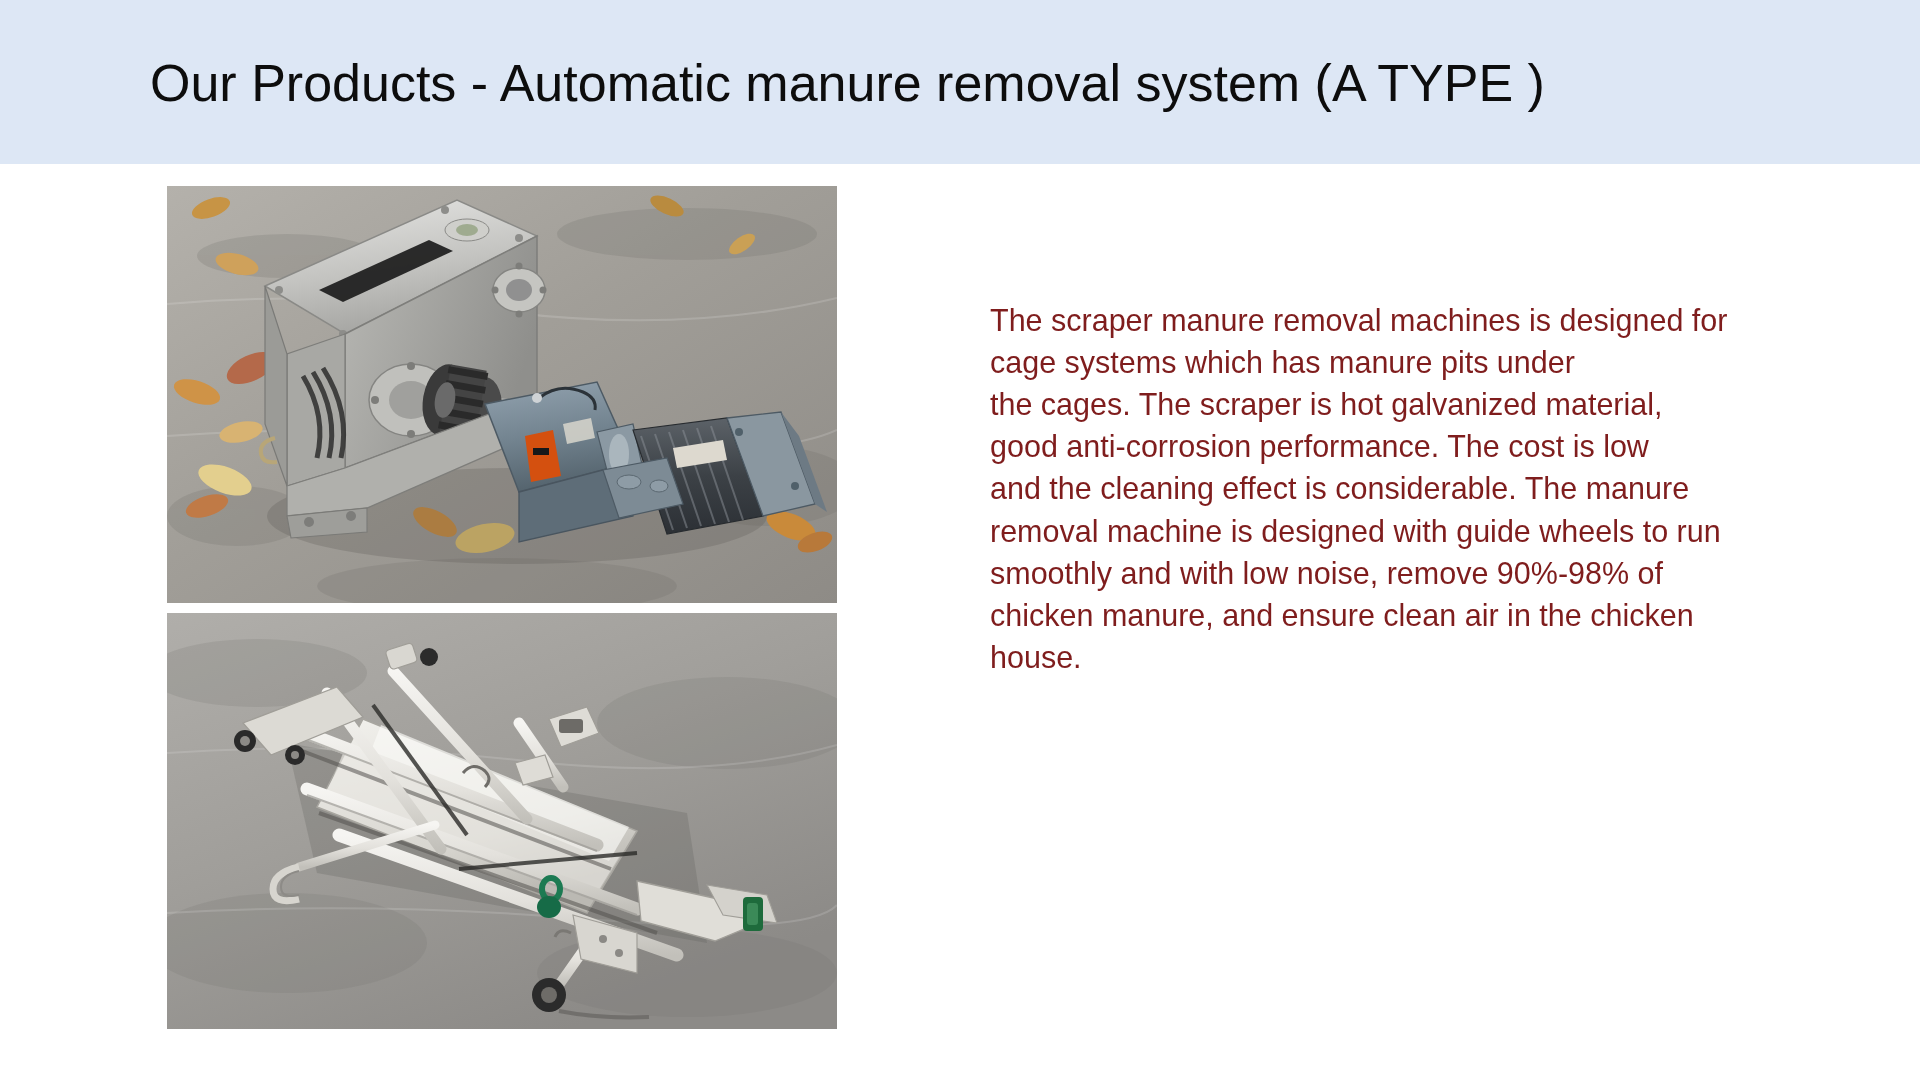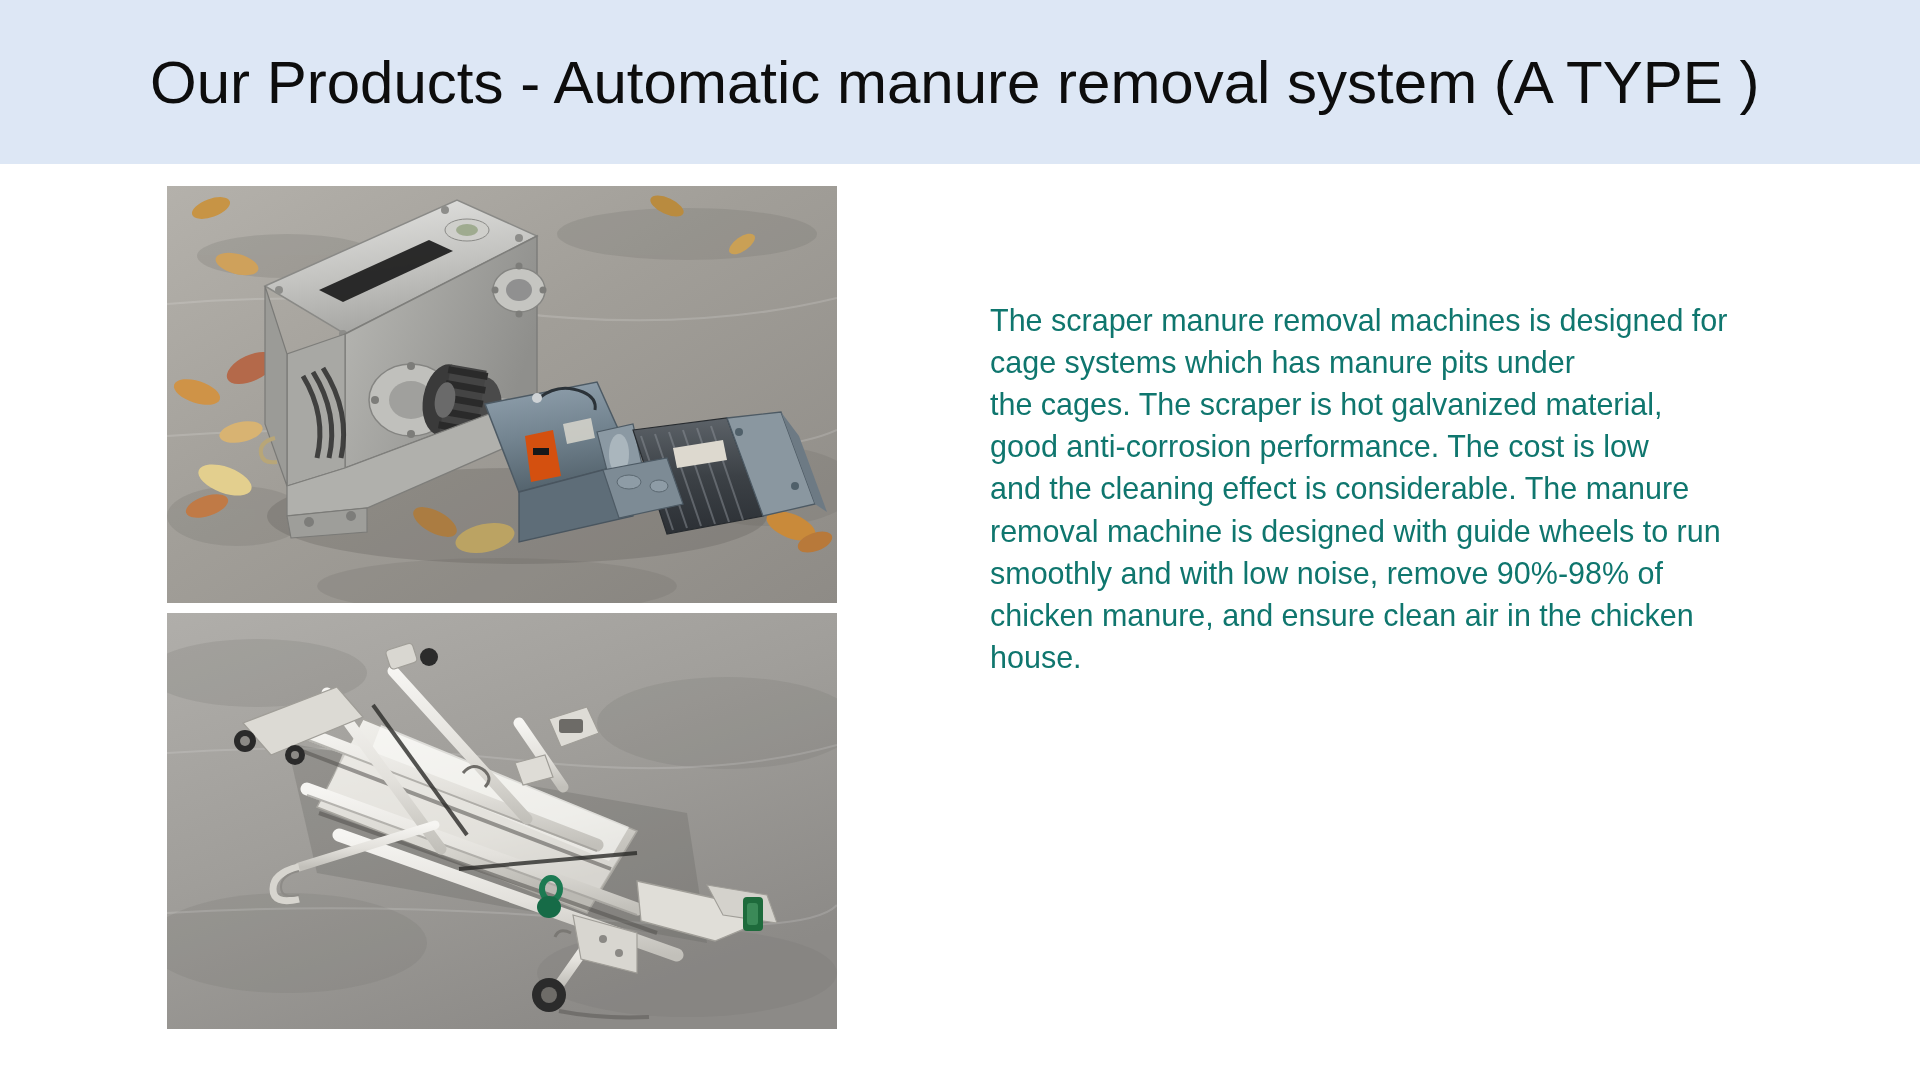--- a/index.html
+++ b/index.html
@@ -22,21 +22,21 @@
     top: 0;
     width: 1920px;
     height: 164px;
     background: #dde7f5;
   }
   #slide-title {
     position: absolute;
     left: 150px;
     top: 52px;
     font-family: "Liberation Sans", sans-serif;
-    font-size: 60px;
+    font-size: 52px;
     font-weight: 400;
     color: #0d0d0d;
     letter-spacing: 0px;
     white-space: nowrap;
     line-height: 62px;
   }
 
   
   #image-column {
     position: absolute;
@@ -70,21 +70,21 @@
   #description-block {
     position: absolute;
     left: 990px;
     top: 268px;
     width: 830px;
   }
   #description-text {
     font-family: "Liberation Sans", sans-serif;
     font-size: 30.5px;
     line-height: 42.2px;
-    color: #0f766e;
+    color: #7f1d1d;
     white-space: pre-line;
     font-weight: 400;
   }
 </style>
 </head>
 <body>
 
 <div id="header-banner">
   <div id="slide-title">Our Products - Automatic manure removal system (A TYPE )</div>
 </div>

